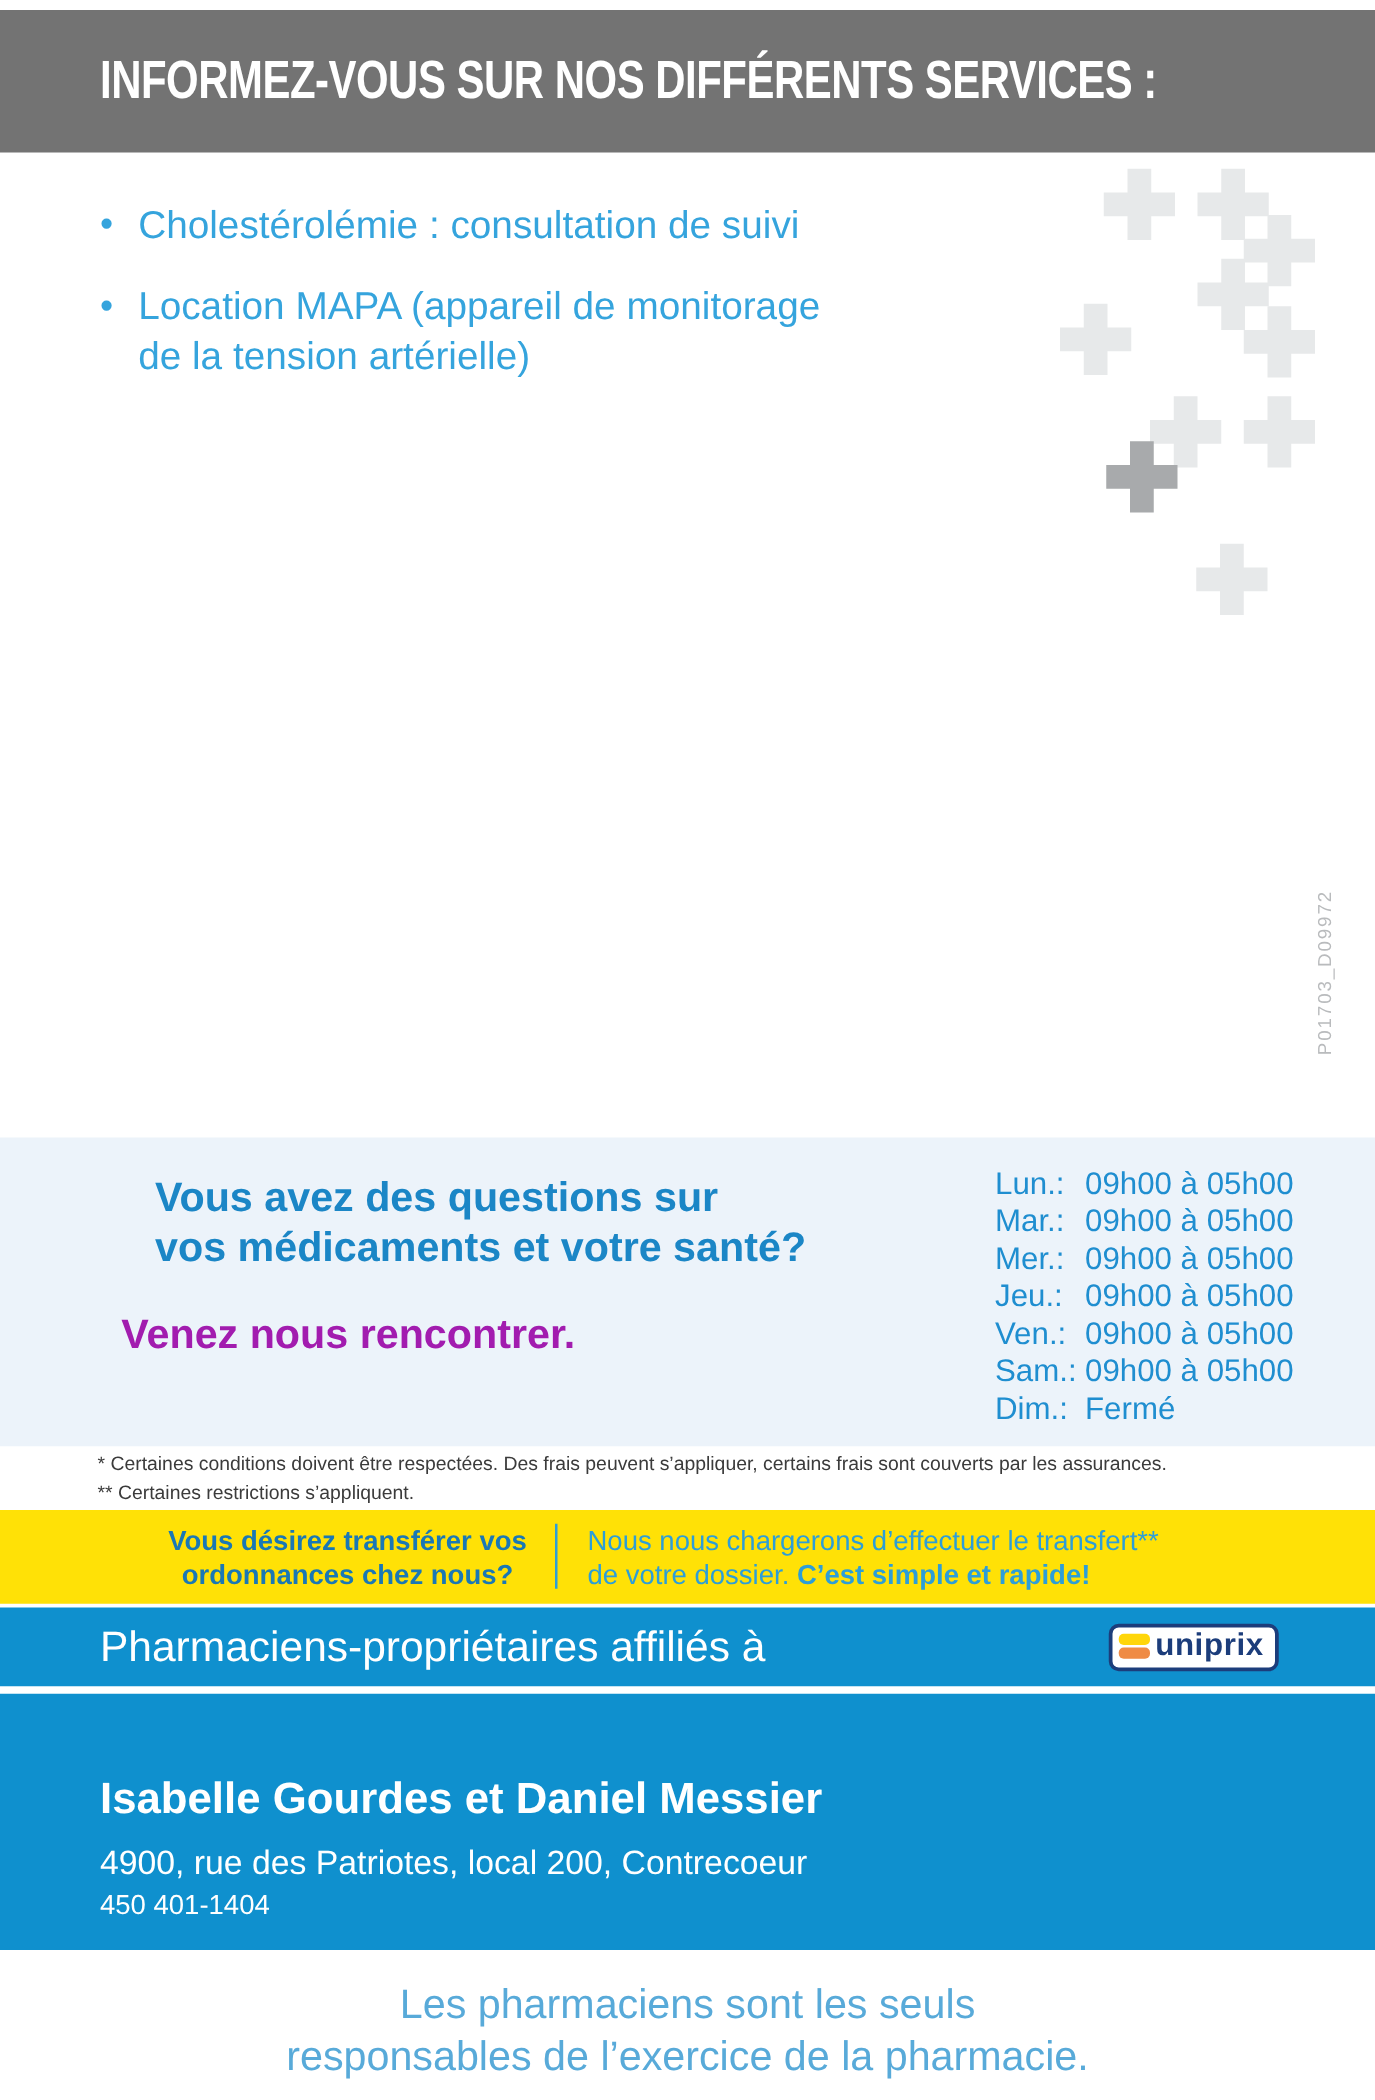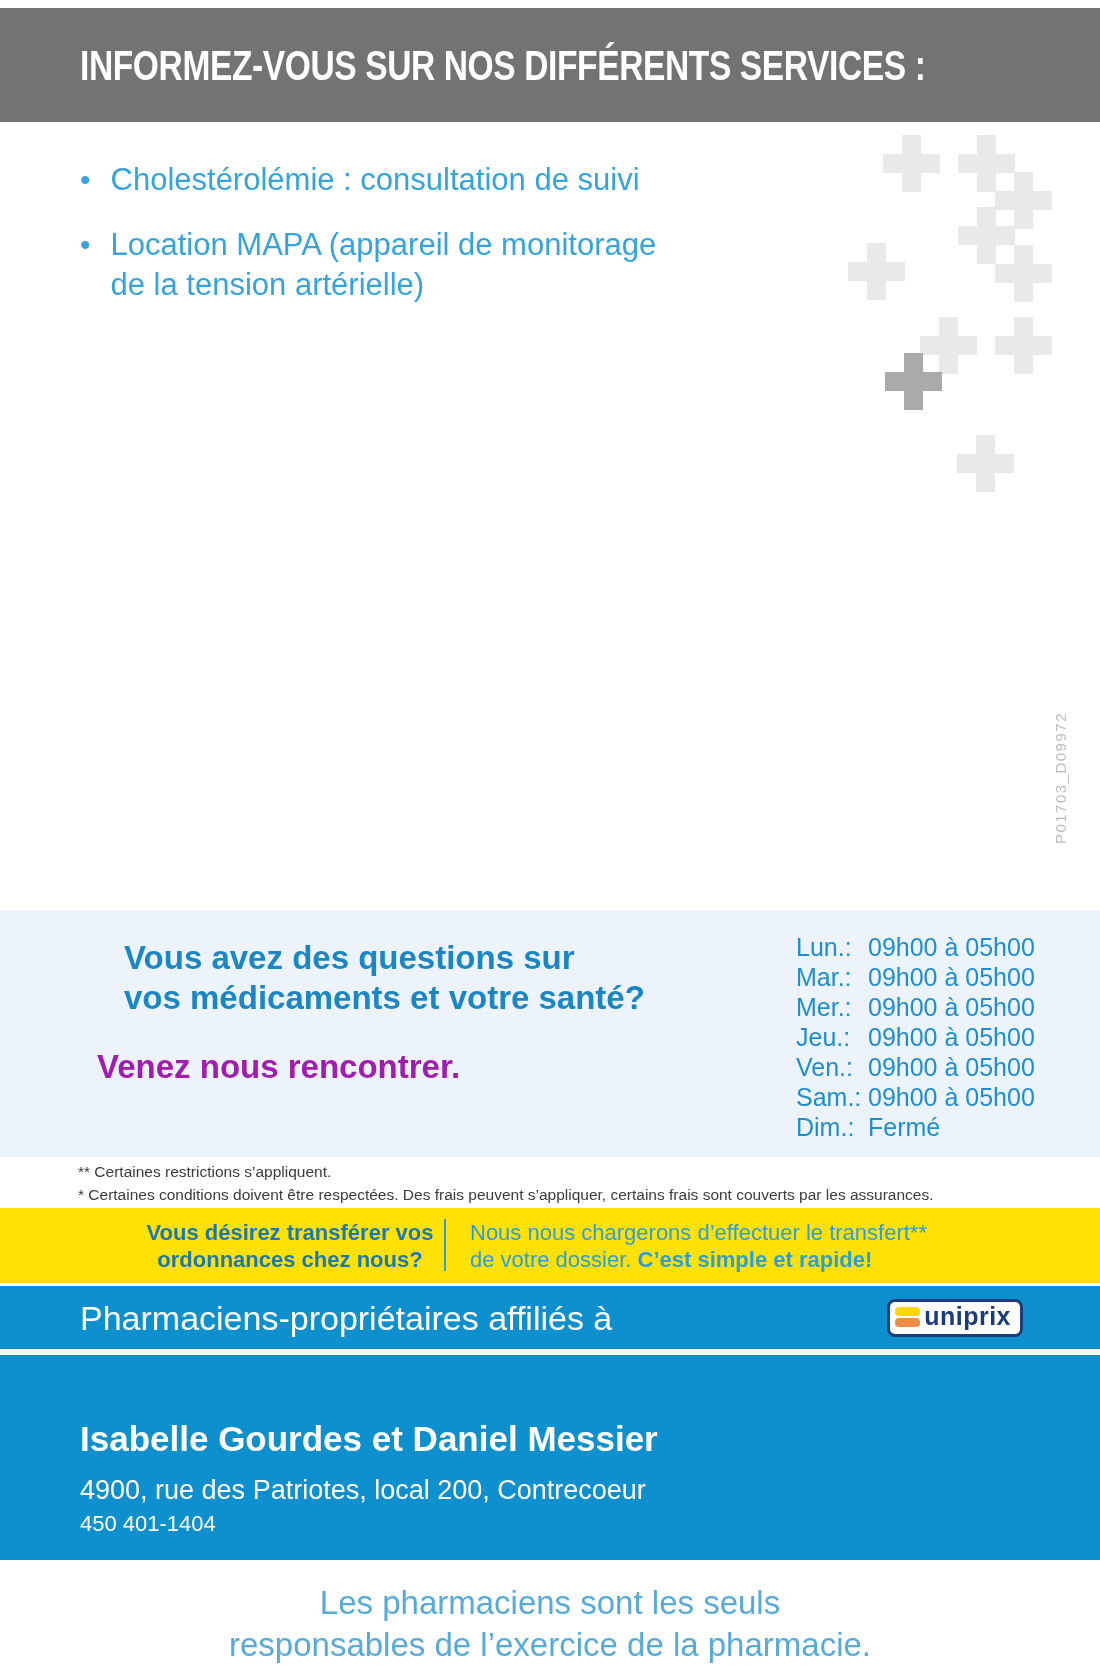--- a/index.html
+++ b/index.html
@@ -38,21 +38,21 @@
   .meet-cta  { position:absolute; left:80px; top:138px; color:#a21caf; font-size:33px; font-weight:bold;margin-left:17px; }
   .hours { position:absolute; left:796px; top:22px; }
   .hours-row { display:flex; height:30px; align-items:center; }
   .hours-day  { width:72px; color:#1f8ed0; font-size:25px; }
   .hours-time { color:#1f8ed0; font-size:25px; white-space:nowrap; }
   
   .footnotes { position:absolute; left:78px; top:1160px; color:#3b3b3b; font-size:15.5px; line-height:23px; }
   
   .transfer-band { position:absolute; left:0; top:1208px; width:1100px; height:75px; background:#ffe106; }
   .transfer-q {
-    position:absolute; left:124px; top:11px; width:332px; text-align:center;
+    position:absolute; left:112px; top:11px; width:332px; text-align:center;
     color:#1a78b5; font-size:22px; font-weight:bold; line-height:27px;
   }
   .transfer-divider { position:absolute; left:444px; top:11px; width:2px; height:52px; background:#2d9ed8; }
   .transfer-a { position:absolute; left:470px; top:11px; color:#2d9ed8; font-size:22px; line-height:27px; }
   .transfer-a .bold { font-weight:bold; }
   
   .affil-band { position:absolute; left:0; top:1286px; width:1100px; height:63px; background:#0f90ce; }
   .affil-label { position:absolute; left:80px; top:50%; transform:translateY(-50%); color:#ffffff; font-size:34px; font-weight:400; }
   .uniprix-logo {
     position:absolute; right:77px; top:13px; height:38px;
@@ -145,22 +145,22 @@
         <span class="hours-time">09h00 à 05h00</span>
       </div>
       <div class="hours-row">
         <span class="hours-day">Dim.:</span>
         <span class="hours-time">Fermé</span>
       </div>
     </div>
   </div>
 
   <div class="footnotes">
+    <div>* Certaines conditions doivent être respectées. Des frais peuvent s’appliquer, certains frais sont couverts par les assurances.</div>
     <div>** Certaines restrictions s’appliquent.</div>
-    <div>* Certaines conditions doivent être respectées. Des frais peuvent s’appliquer, certains frais sont couverts par les assurances.</div>
   </div>
 
   <div class="transfer-band">
     <div class="transfer-q">
       <div>Vous désirez transférer vos</div>
       <div>ordonnances chez nous?</div>
     </div>
     <div class="transfer-divider"></div>
     <div class="transfer-a">
       <div>Nous nous chargerons d’effectuer le transfert**</div>

